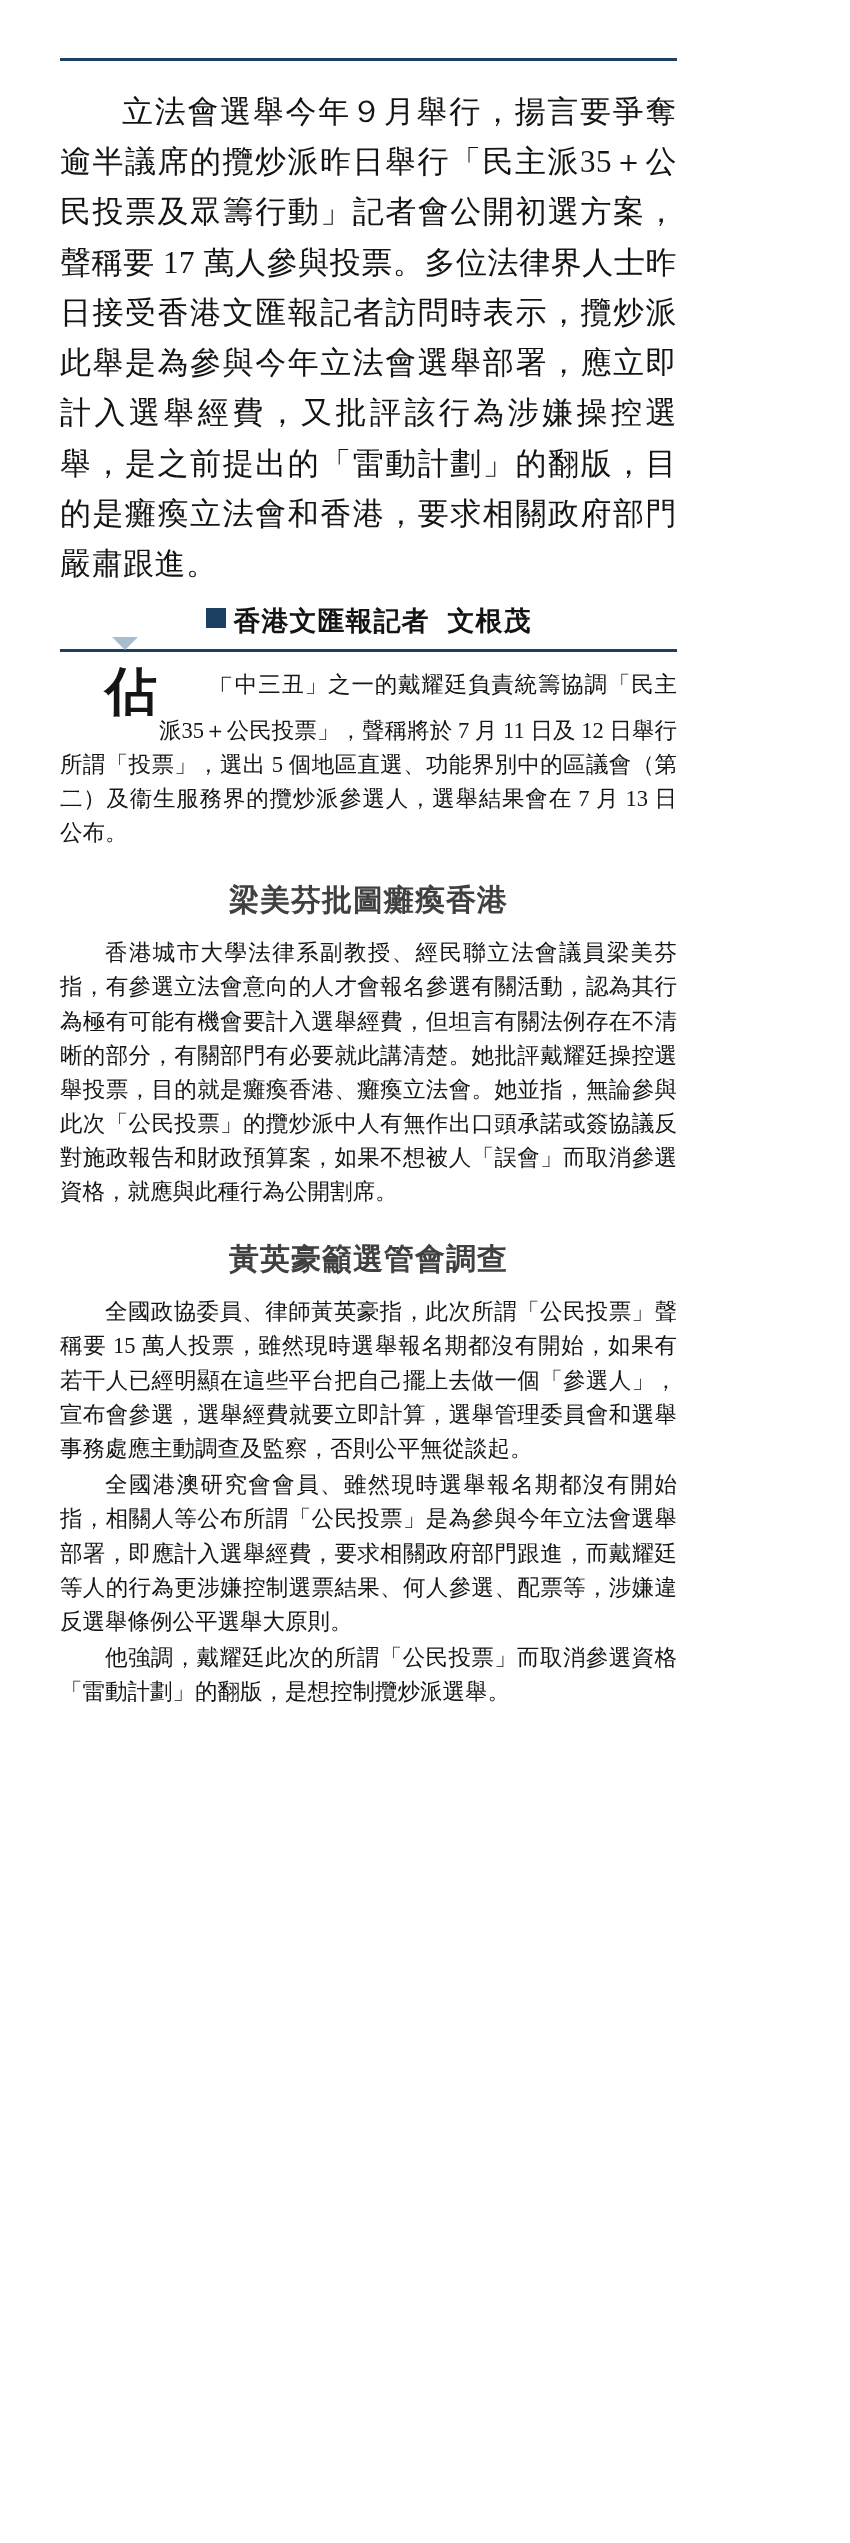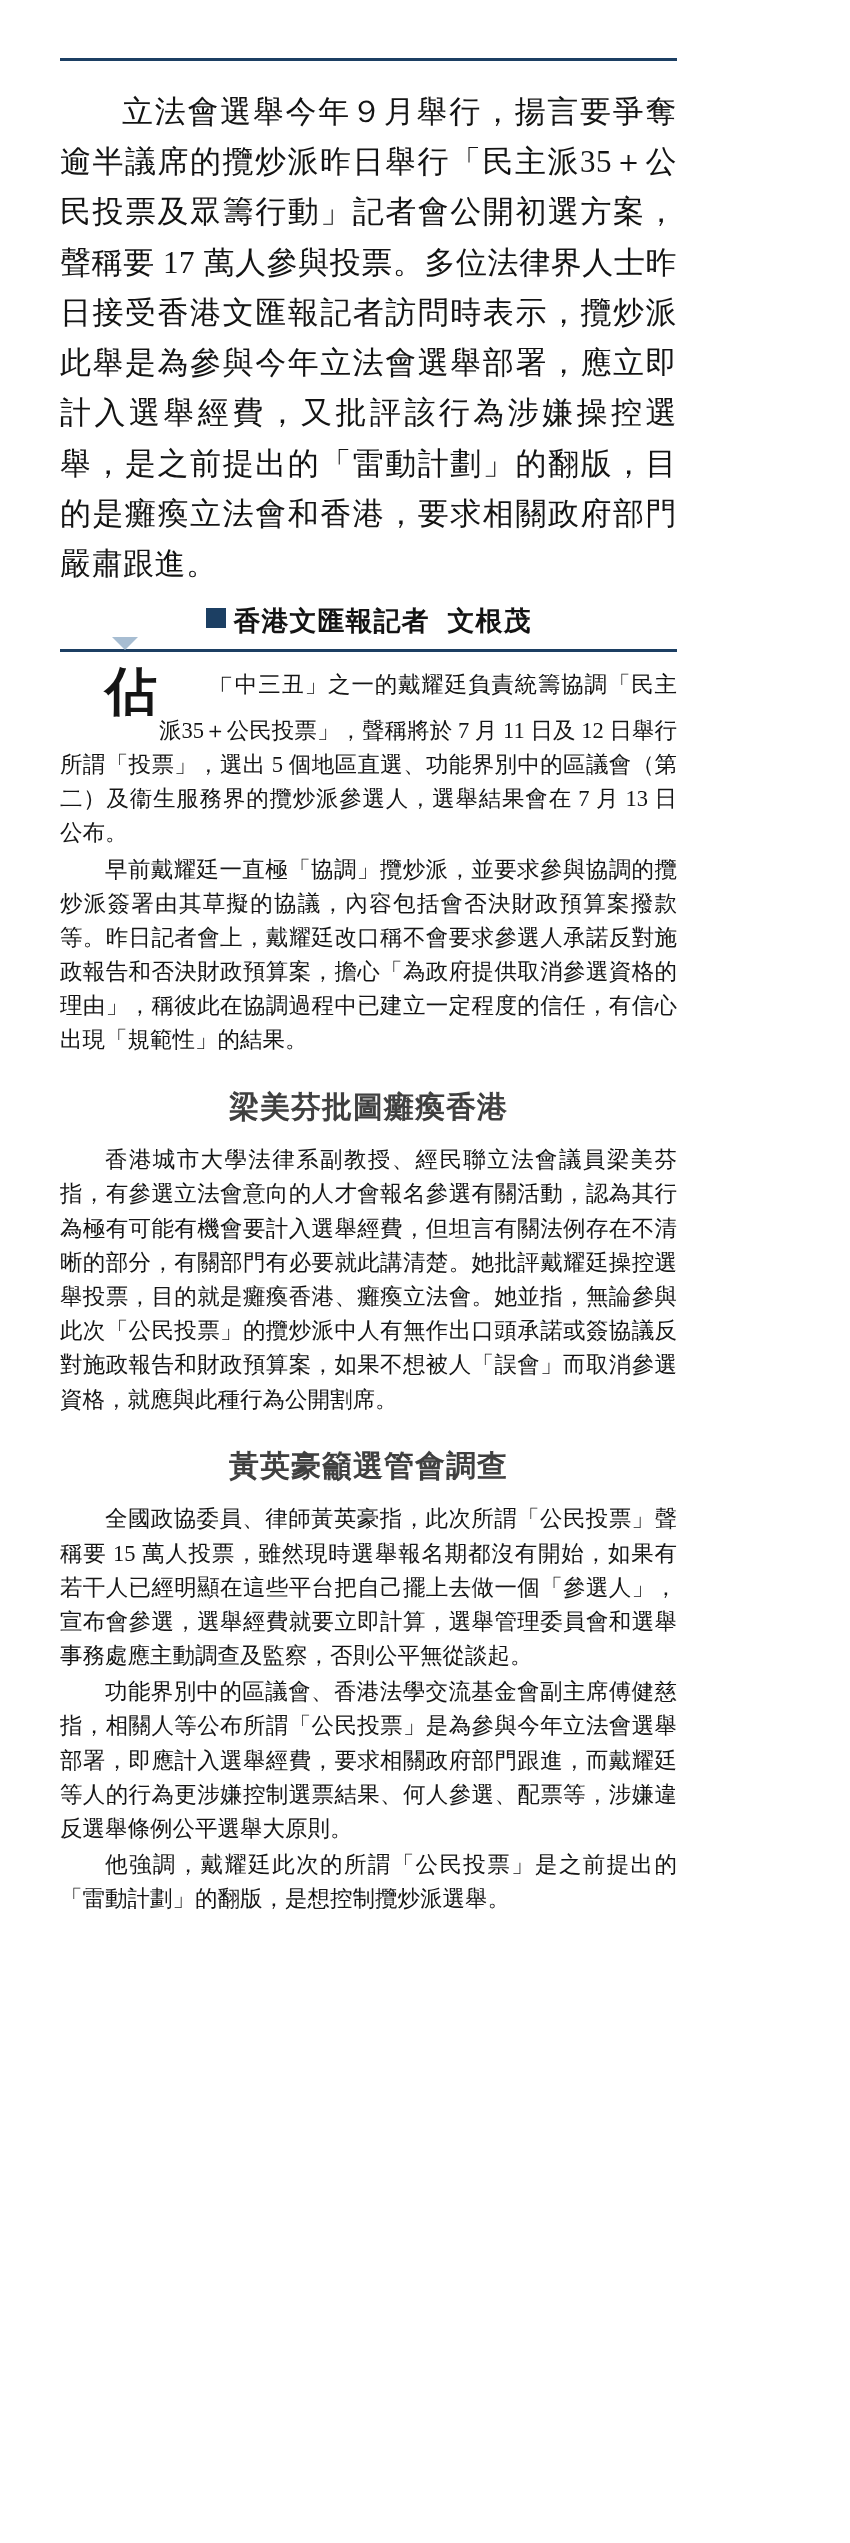--- a/index.html
+++ b/index.html
@@ -130,26 +130,25 @@
   </div>
 
   <div class="lead-rule-bottom">
     <span class="tri"></span>
   </div>
 
   <div class="body-block">
 
     <p class="dropcap-para"><span class="dropcap-open">「</span><span class="dropcap">佔</span><span>中三丑</span><span>」之一的戴耀廷負責統籌協調「民主派</span><span>35＋公民投票」</span><span>，聲稱將於 7 月 11 日及 12 日舉行所謂「投票」，選出 5 個地區直選、功能界別中的區議會（第二）及衞生服務界的攬炒派參選人，選舉結果會在 7 月 13 日公布。</span></p>
 
-    <p>早前戴耀廷一直極「協調」攬炒派，並要求參與協調的攬炒派簽署由其草擬的協議，內容包括會否決財政預算案撥款等。昨日記者會上，戴耀廷改口稱不會要求參選人承諾反對施政報告和否決財政預算案，擔心「為政府提供取消參選資格的理由」，稱彼此在協調過程中已建立一定程度的信任，有信心出現「規範性」的結果。</p>
 
     <h2 class="section-head">梁美芬批圖癱瘓香港</h2>
     <p><span class="lead-in">香港城市大學法律系副教授、經民聯立法會議員梁美芬</span><span>指，有參選立法會意向的人才會報名參選有關活動，認為其行為極有可能有機會要計入選舉經費，但坦言有關法例存在不清晰的部分，有關部門有必要就此講清楚。她批評戴耀廷操控選舉投票，目的就是癱瘓香港、癱瘓立法會。她並指，無論參與此次「公民投票」的攬炒派中人有無作出口頭承諾或簽協議反對施政報告和財政預算案，如果不想被人「誤會」而取消參選資格，就應與此種行為公開割席。</span></p>
 
     <h2 class="section-head">黃英豪籲選管會調查</h2>
     <p><span class="lead-in">全國政協委員、律師黃英豪</span><span>指，此次所謂「公民投票」聲稱要 15 萬人投票，雖然現時選舉報名期都沒有開始，如果有若干人已經明顯在這些平台把自己擺上去做一個「參選人」，宣布會參選，選舉經費就要立即計算，選舉管理委員會和選舉事務處應主動調查及監察，否則公平無從談起。</span></p>
 
-    <p><span class="lead-in">功能界別中的區議會、香港法學交流基金會副主席傅健慈</span><span>指，相關人等公布所謂「公民投票」是為參與今年立法會選舉部署，即應計入選舉經費，要求相關政府部門跟進，而戴耀廷等人的行為更涉嫌控制選票結果、何人參選、配票等，涉嫌違反選舉條例公平選舉大原則。</span></p>
+    <p><span class="lead-in">全國港澳研究會會員、雖然現時選舉報名期都沒有開始</span><span>指，相關人等公布所謂「公民投票」是為參與今年立法會選舉部署，即應計入選舉經費，要求相關政府部門跟進，而戴耀廷等人的行為更涉嫌控制選票結果、何人參選、配票等，涉嫌違反選舉條例公平選舉大原則。</span></p>
 
-    <p>他強調，戴耀廷此次的所謂「公民投票」是之前提出的「雷動計劃」的翻版，是想控制攬炒派選舉。</p>
+    <p>他強調，戴耀廷此次的所謂「公民投票」而取消參選資格「雷動計劃」的翻版，是想控制攬炒派選舉。</p>
 
   </div>
 </div>
 
 </body></html>

